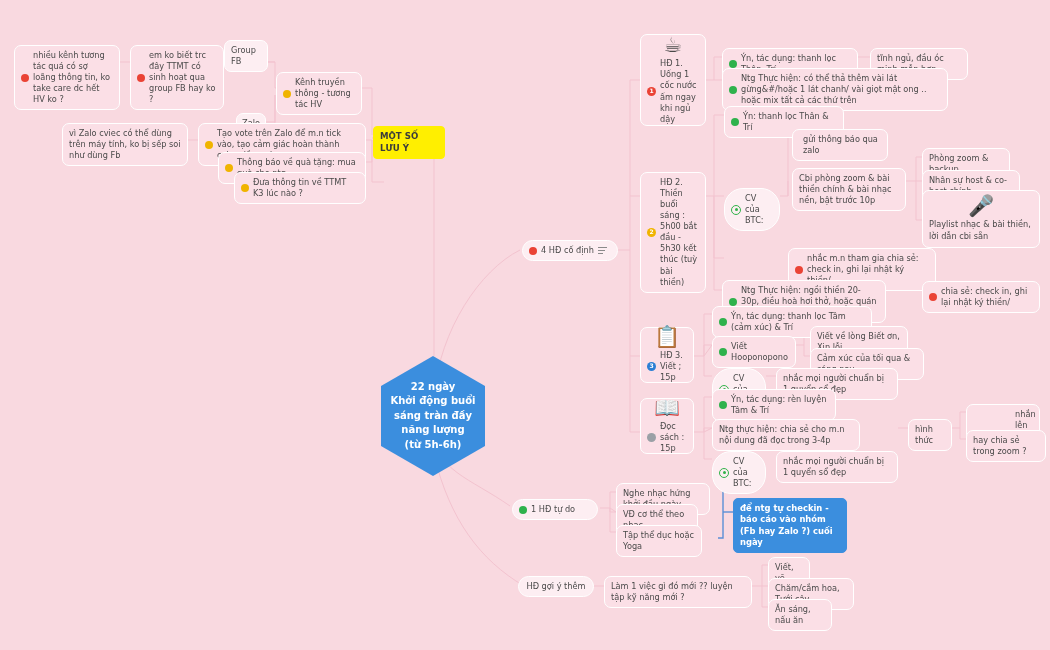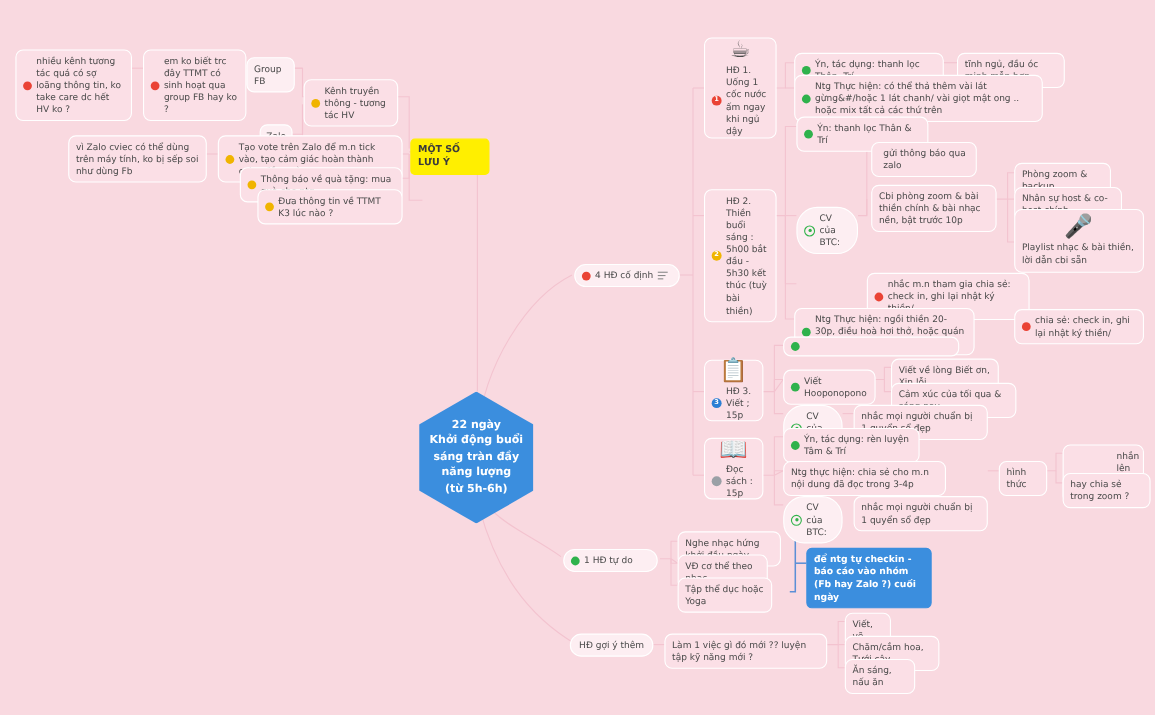--- a/index.html
+++ b/index.html
@@ -169,21 +169,21 @@
   <div class="node" style="left:14px;top:45px;width:106px;">
     <span class="rdot"></span>
     <span class="txt">nhiều kênh tương tác quá có sợ loãng thông tin, ko take care dc hết HV ko ?</span>
   </div>
 
   <div class="node" style="left:130px;top:45px;width:94px;">
     <span class="rdot"></span>
     <span class="txt">em ko biết trc đây TTMT có sinh hoạt qua group FB hay ko ?</span>
   </div>
 
-  <div class="node white" style="left:224px;top:52px;width:44px;justify-content:flex-end;">
+  <div class="node white" style="left:224px;top:40px;width:44px;justify-content:flex-end;">
     <span class="txt">Group FB</span>
   </div>
   <div class="node white" style="left:236px;top:113px;width:30px;justify-content:center;">
     <span class="txt">Zalo</span>
   </div>
   <div class="node white" style="left:234px;top:142px;width:34px;justify-content:center;">
     <span class="txt">Zoom</span>
   </div>
 
   <div class="node" style="left:276px;top:72px;width:86px;">
@@ -302,20 +302,21 @@
   <div class="node emojiNode" style="left:640px;top:327px;width:54px;height:56px;">
     <span class="em bigemoji">📋</span>
     <span class="cap">
       <span class="numbadge" style="background:#2b7fd4;">3</span>
       <span class="txt">HĐ 3. Viết ; 15p</span>
     </span>
   </div>
 
   <div class="node" style="left:712px;top:306px;width:160px;">
     <span class="gdot"></span>
+    <span class="txt">Ýn, tác dụng: thanh lọc Tâm (cảm xúc) &amp; Trí</span>
   </div>
 
   <div class="node" style="left:712px;top:336px;width:84px;">
     <span class="gdot"></span>
     <span class="txt">Viết Hooponopono</span>
   </div>
 
   <div class="node" style="left:810px;top:326px;width:98px;">
     <span class="txt">Viết về lòng Biết ơn, Xin lỗi</span>
   </div>

